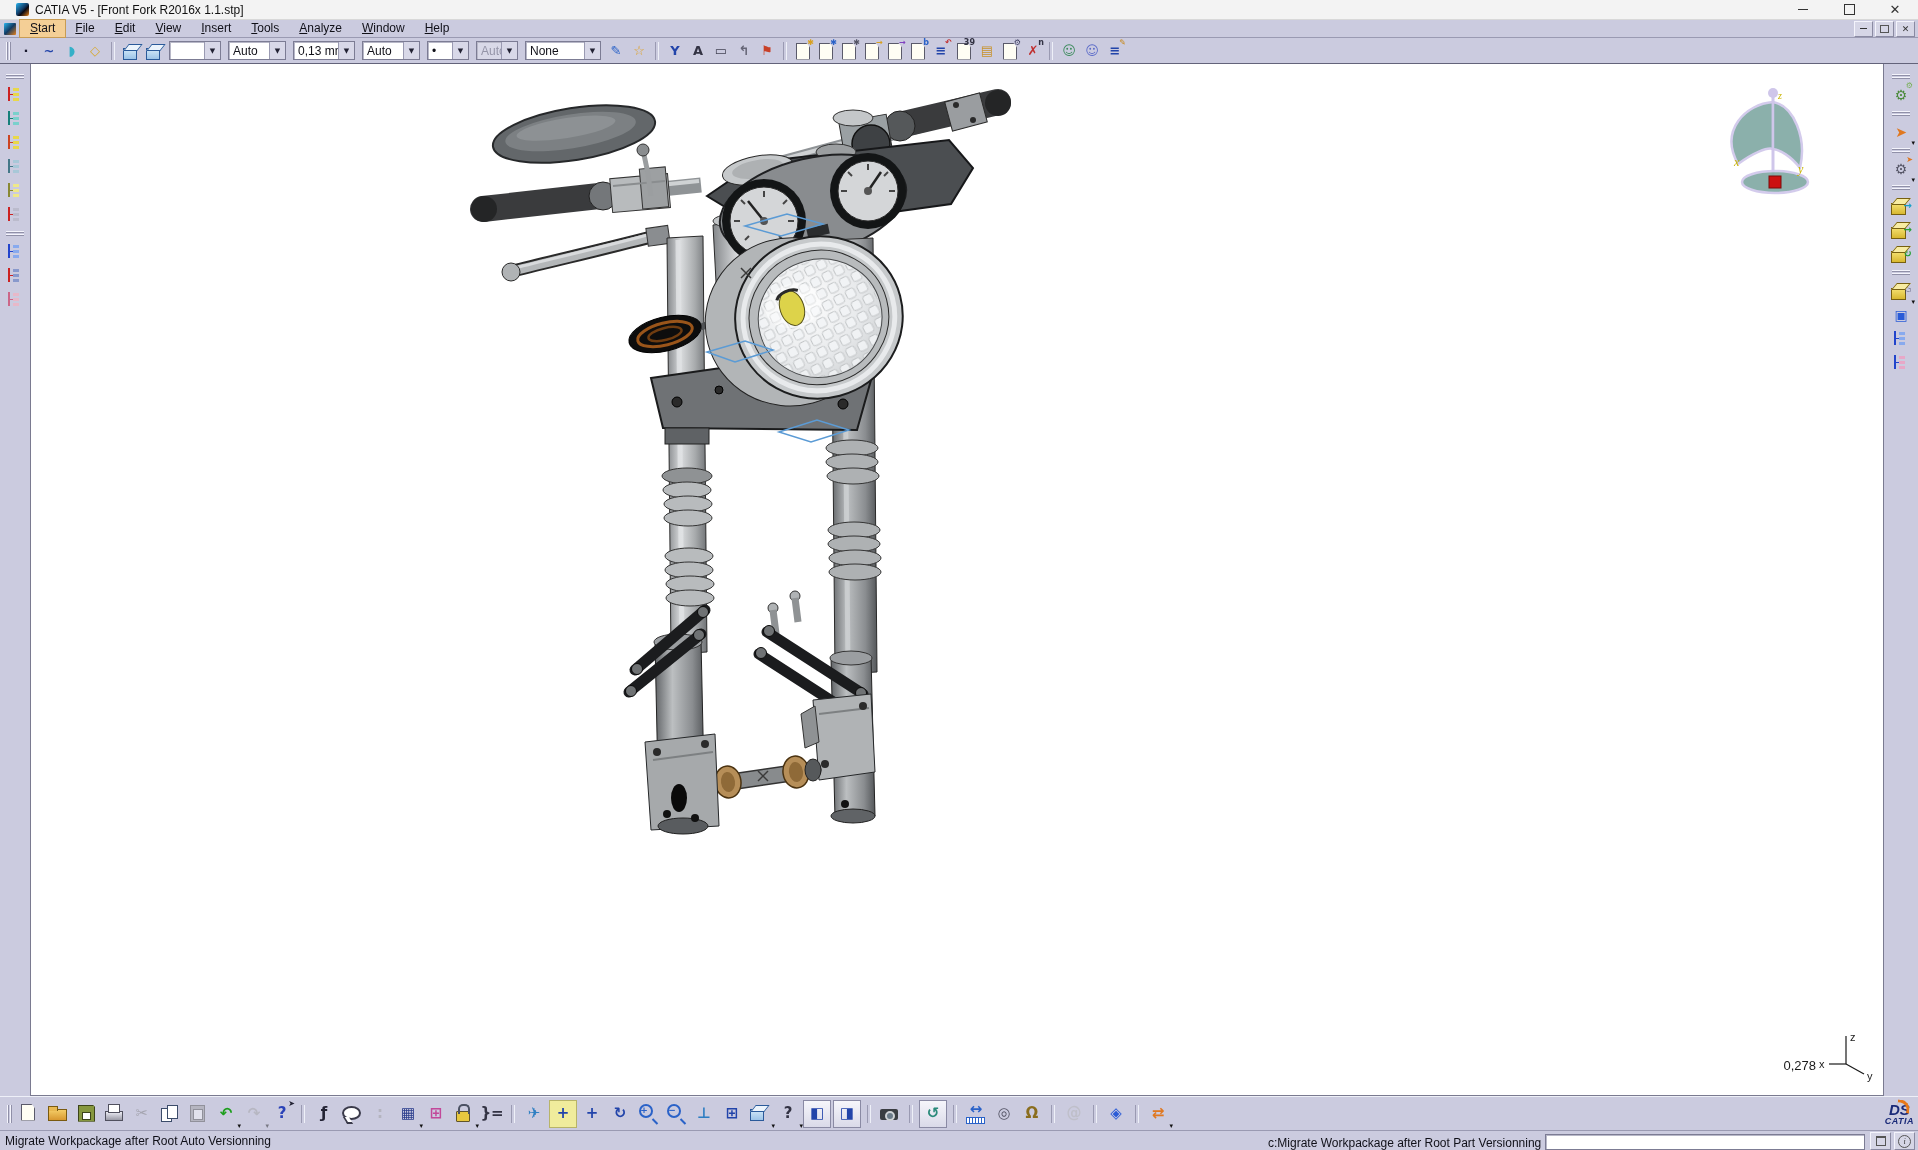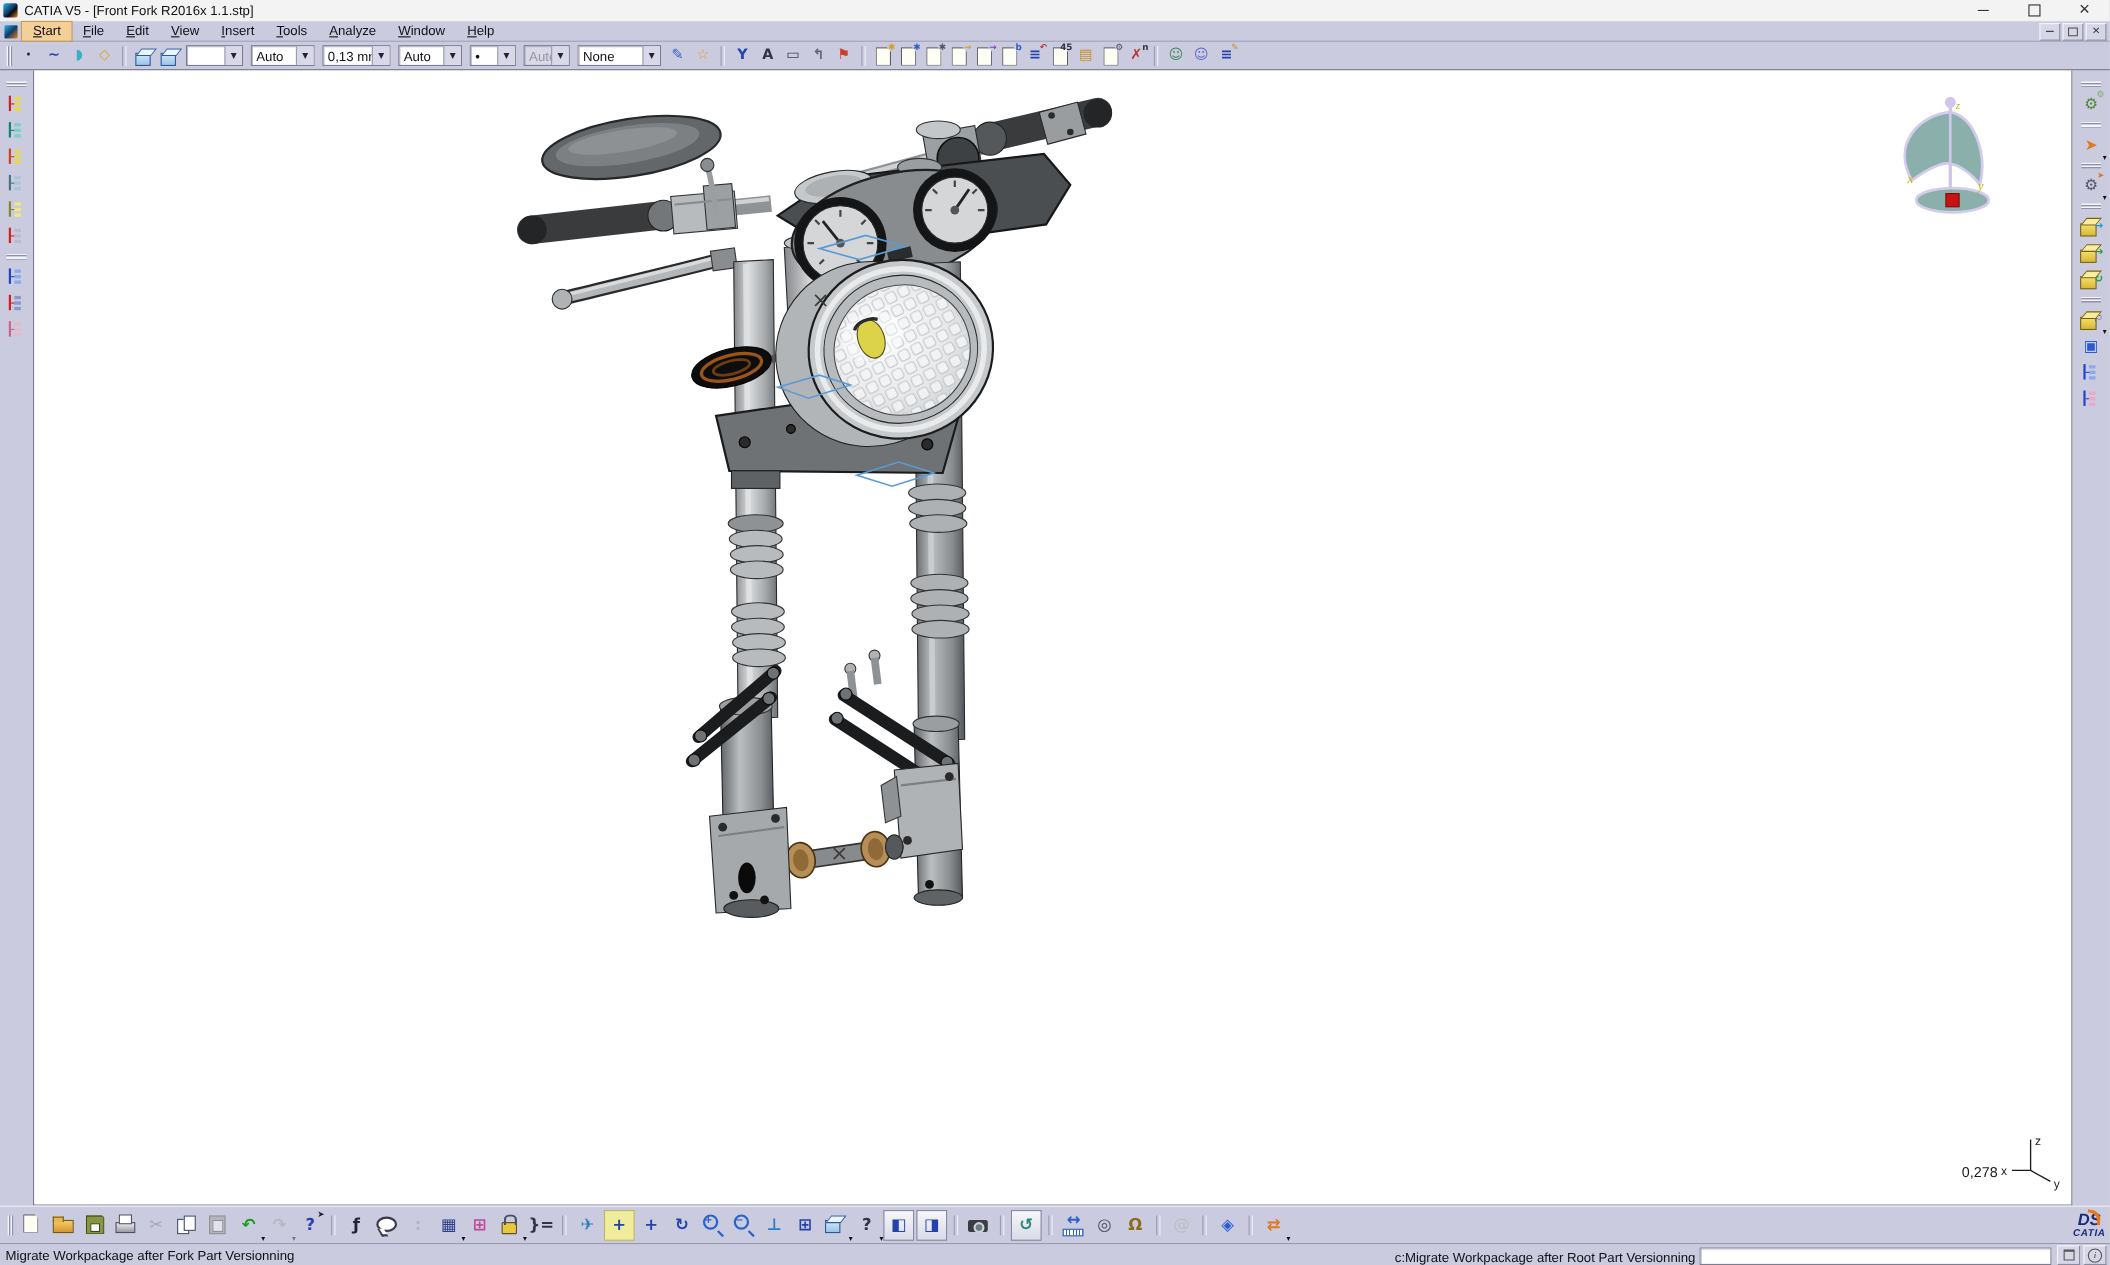--- a/index.html
+++ b/index.html
@@ -3,21 +3,21 @@
 <meta charset="utf-8">
 <style>
   html,body{margin:0;padding:0;}
   body{width:1918px;height:1150px;position:relative;overflow:hidden;
        font-family:"Liberation Sans",sans-serif;background:#cbcbdf;
        -webkit-font-smoothing:antialiased;}
   u{text-decoration:underline;}
 
   
   .titlebar{height:20px;background:#f3f3f3;display:flex;align-items:center;
-            font-size:12px;color:#111;padding-left:3px;gap:6px;border-bottom:1px solid #d8d8d8;box-sizing:border-box;}
+            font-size:12px;color:#111;padding-left:16px;gap:6px;border-bottom:1px solid #d8d8d8;box-sizing:border-box;}
   .app-icon{width:13px;height:13px;border-radius:2px;flex:0 0 auto;
             background:linear-gradient(135deg,#28b4f0 0%,#123a64 48%,#0a0a14 62%,#e88018 100%);}
   .win-controls{margin-left:auto;display:flex;height:100%;}
   .win-btn{width:46px;height:100%;display:flex;align-items:center;justify-content:center;color:#333;}
   .glyph-min{width:10px;height:1px;background:#333;}
   .glyph-max{width:9px;height:9px;border:1px solid #333;position:relative;}
   .glyph-close{font-size:13px;line-height:1;font-family:"DejaVu Sans",sans-serif;}
 
   
   .menubar{height:18px;background:#cbcbdf;display:flex;align-items:center;font-size:12px;
@@ -273,21 +273,21 @@
         <span class="ov" style="color: rgb(128, 64, 192);">→</span>
       </span>
       <span class="tbtn page">
         <span class="ov" style="color: rgb(42, 98, 200);">b</span>
       </span>
       <span class="tbtn">
         <span class="g" style="color: rgb(34, 68, 170);">≡</span>
         <span class="ov" style="color: rgb(192, 48, 48);">↶</span>
       </span>
       <span class="tbtn page">
-        <span class="ov" style="color: rgb(51, 51, 68);">45</span>
+        <span class="ov" style="color: rgb(51, 51, 68);">39</span>
       </span>
       <span class="tbtn">
         <span class="g" style="color: rgb(200, 146, 42);">▤</span>
       </span>
       <span class="tbtn page">
         <span class="ov" style="color: rgb(68, 68, 102);">⚙</span>
       </span>
       <span class="tbtn">
         <span class="g" style="color: rgb(192, 48, 48);">✗</span>
         <span class="ov" style="color: rgb(51, 51, 68);">n</span>
@@ -742,21 +742,21 @@
         <span class="dd">▾</span>
       </span>
     </span>
   <span class="ds-logo">
     <span class="ds">DS</span>
     <span class="name">CATIA</span>
   </span>
 </div>
 
 <div class="statusbar">
-  <span class="status-msg">Migrate Workpackage after Fork Part Versionning</span>
+  <span class="status-msg">Migrate Workpackage after Root Auto Versionning</span>
   <span class="status-cmd">
     <span class="cmd-label">c:Migrate Workpackage after Root Part Versionning</span>
     <span class="cmd-input"></span>
     <span class="status-btn">
         <span class="sb-window"></span>
       </span>
     <span class="status-btn">
         <span class="sb-info">i</span>
       </span>
   </span>

